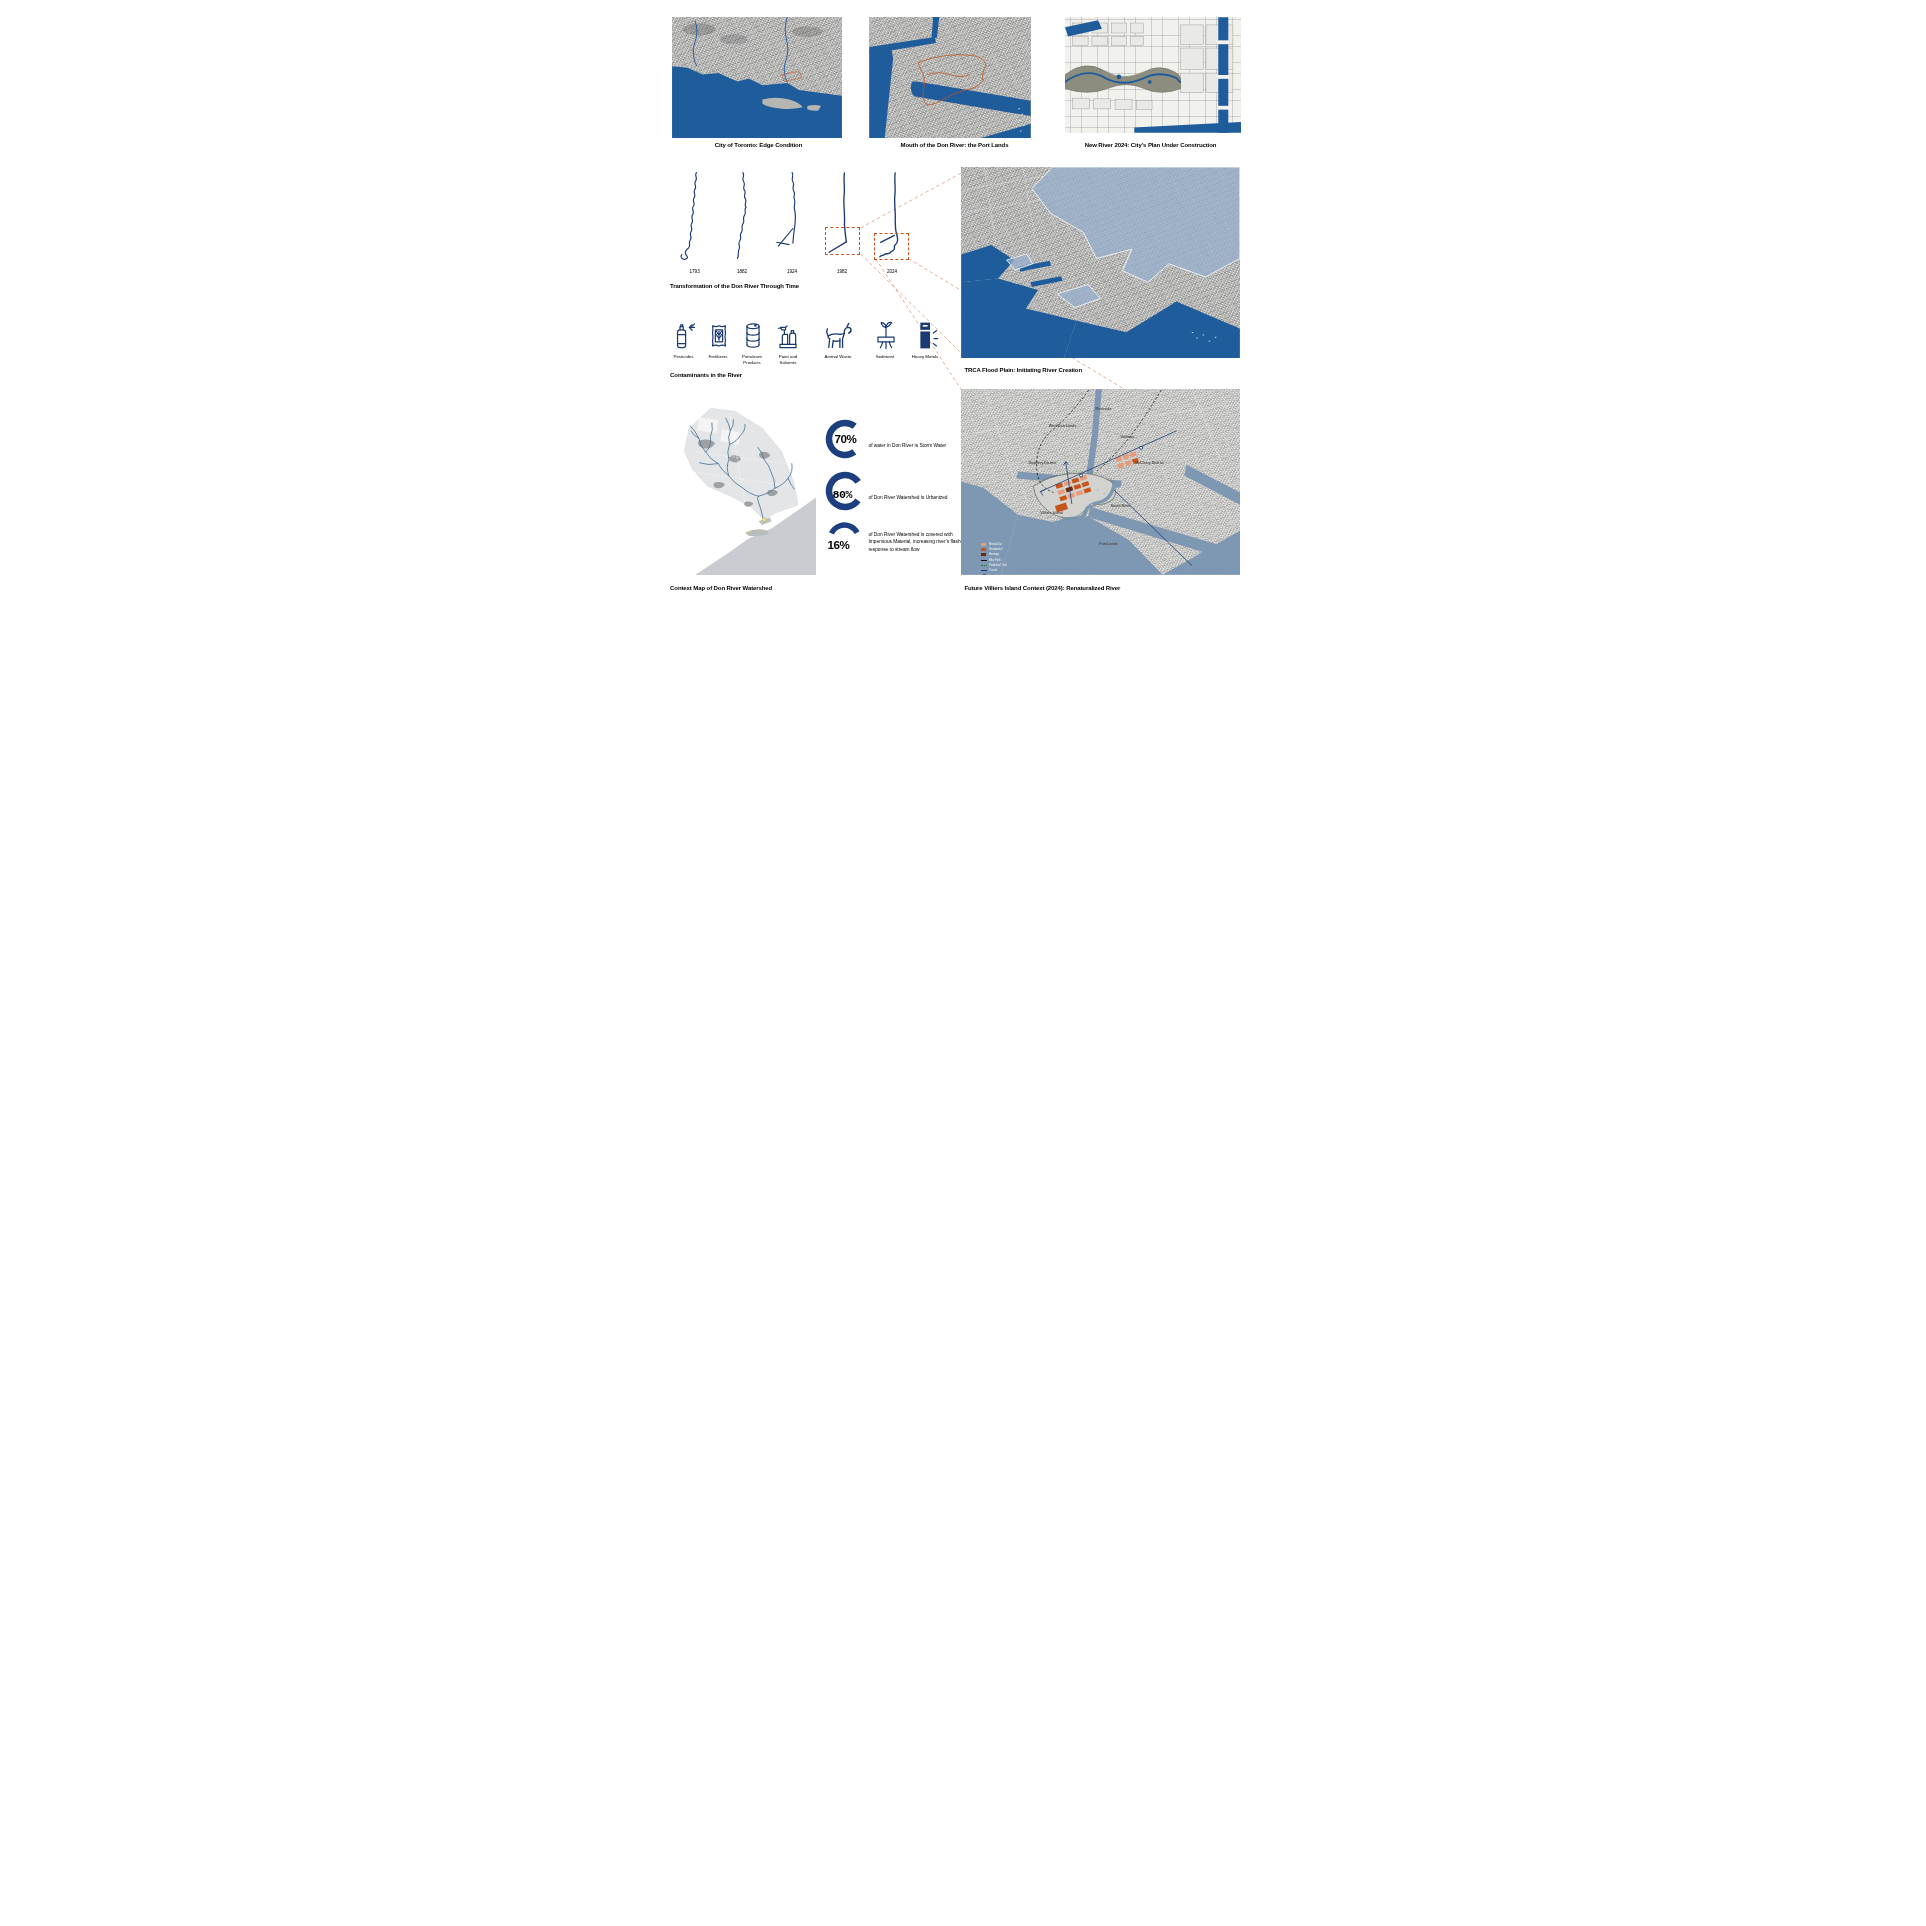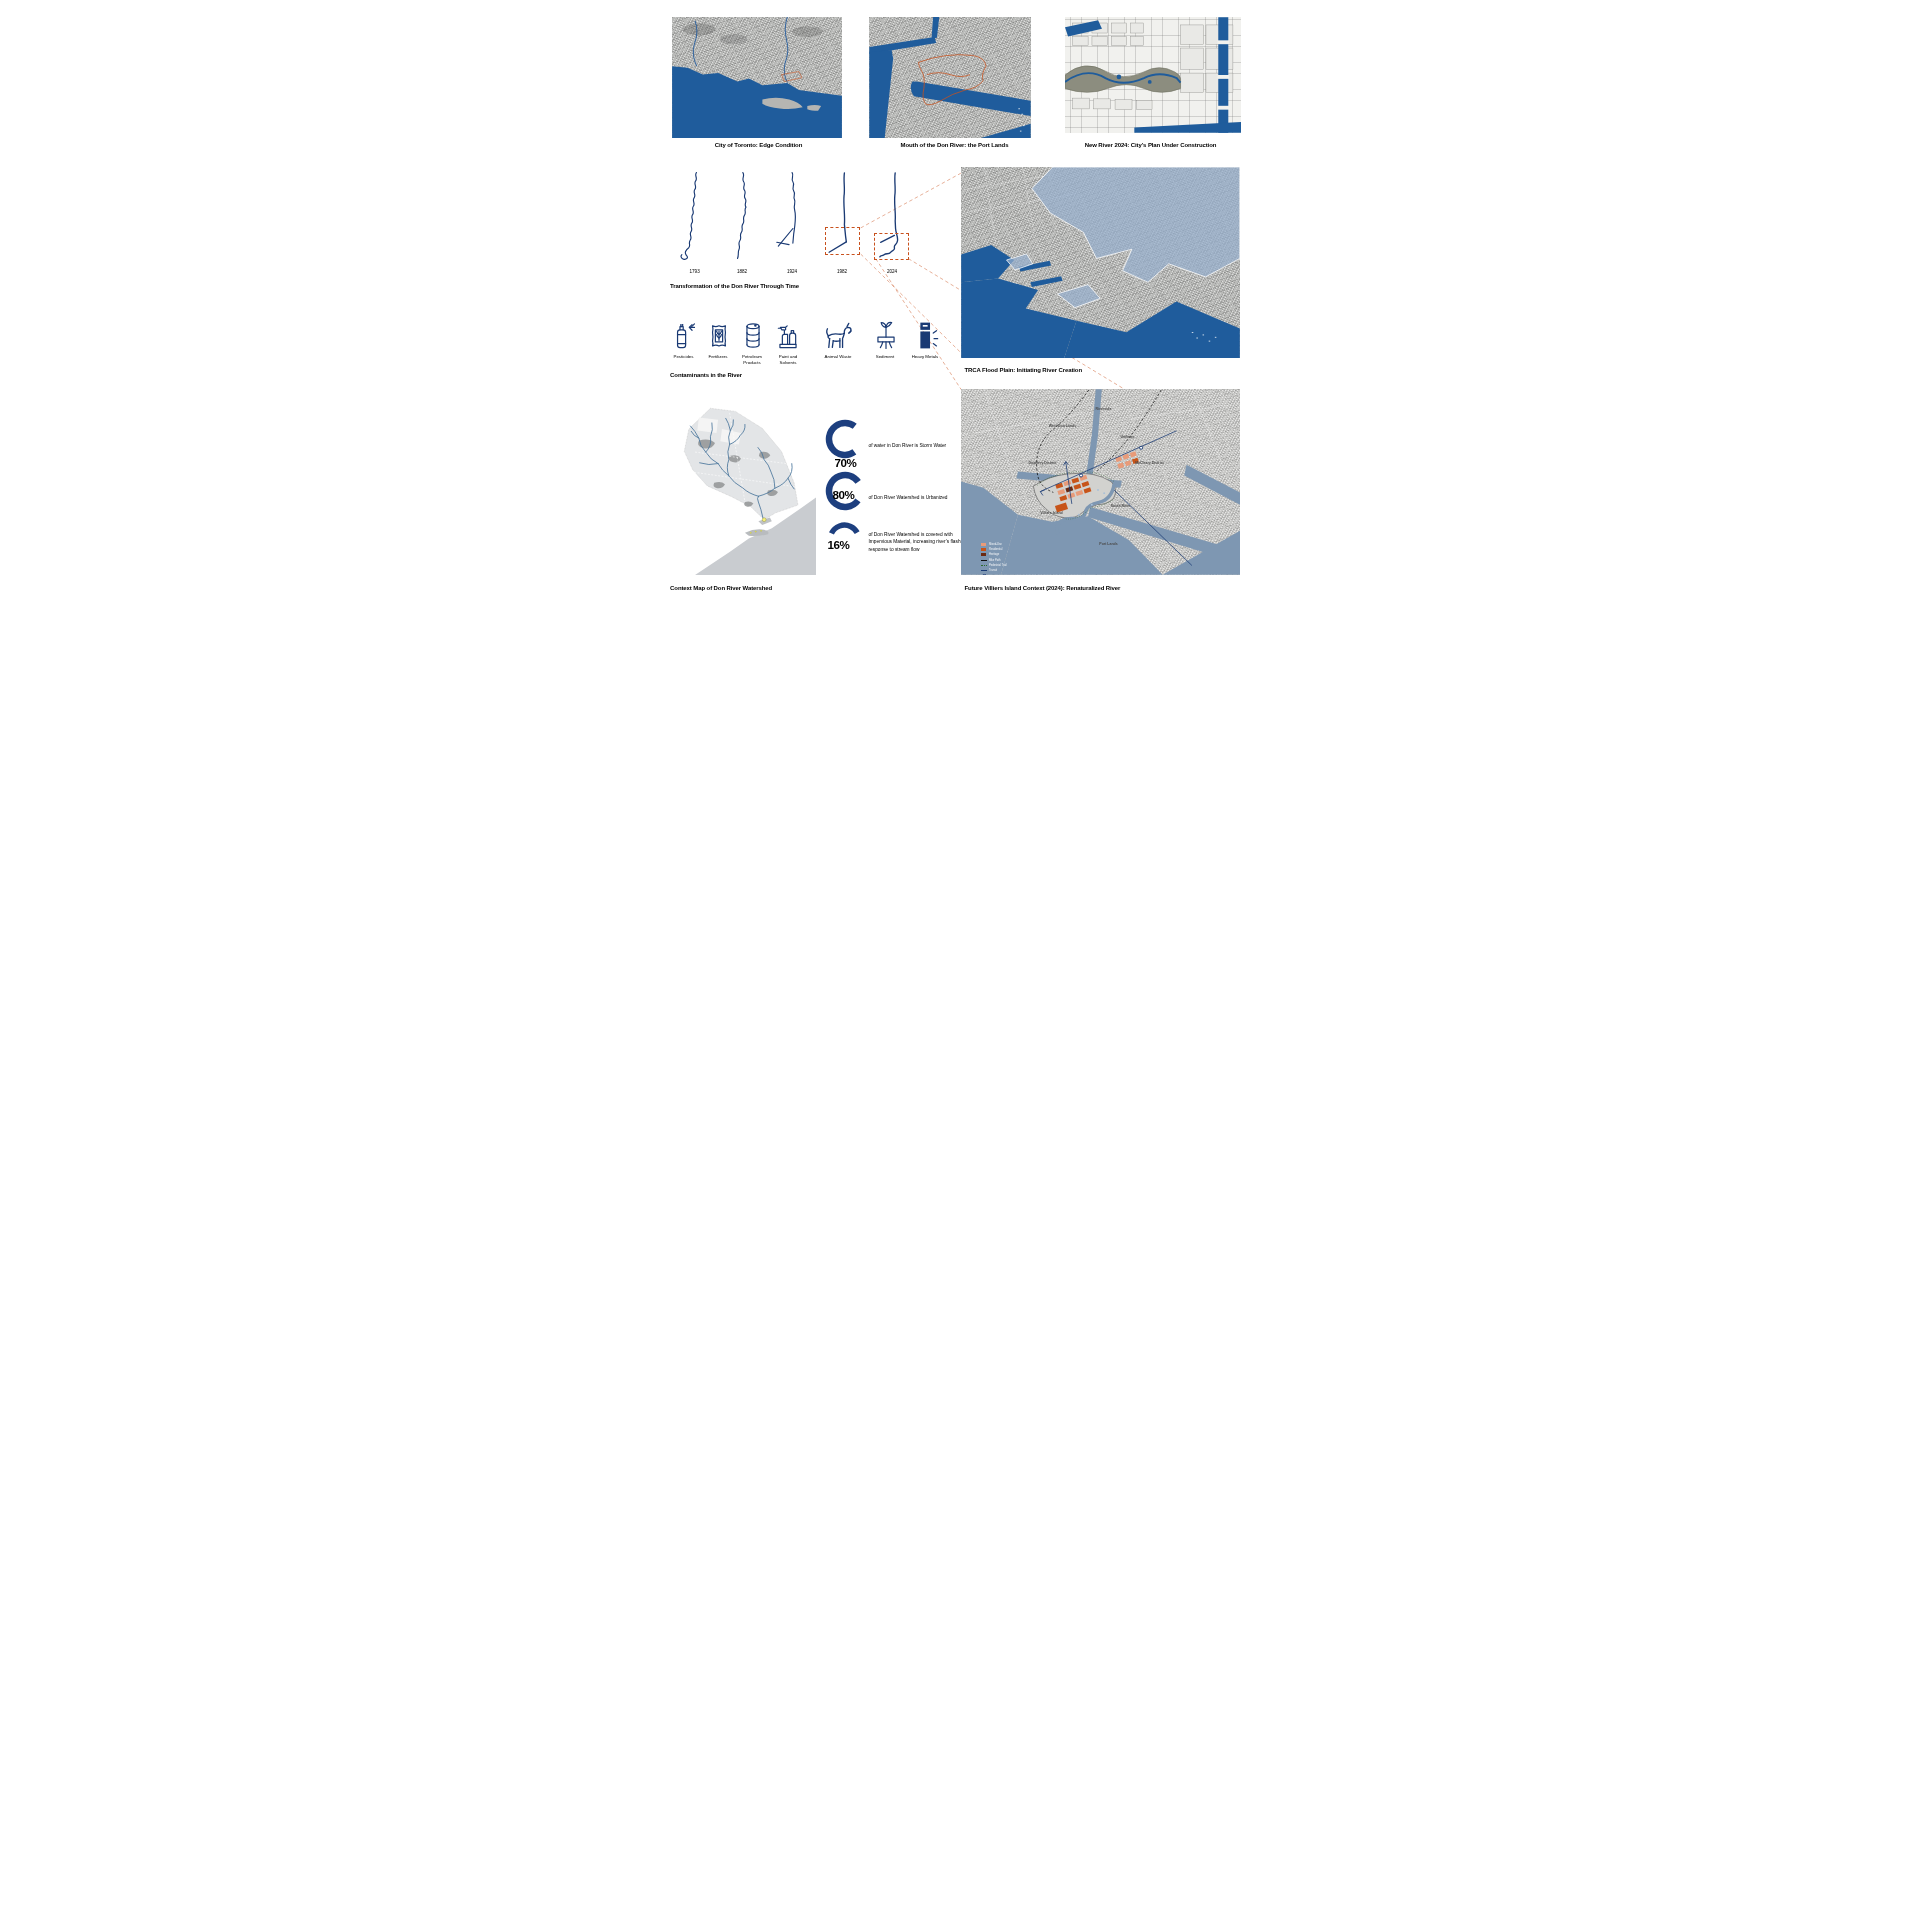--- a/index.html
+++ b/index.html
@@ -371,27 +371,27 @@
           <circle cx="232" cy="325" r="2"></circle>
         </g>
       <circle cx="240" cy="296" r="5" fill="#f5f07a" stroke="#8f8c45" stroke-width="1.2"></circle>
     </svg>
   </div>
   <div class="caption" style="left:9.6px;top:585px;">Context Map of Don River Watershed</div>
 
   <svg class="donut" style="left:164px;top:419px;" width="40" height="40" viewBox="0 0 105 105">
     <circle cx="52.5" cy="52.5" r="42" stroke-width="17" pathLength="100" transform="rotate(54 52.5 52.5)" stroke-dasharray="70 30"></circle>
   </svg>
-  <div class="statvalue" style="left:174px;top:456px;">70%</div>
+  <div class="statvalue" style="left:174px;top:432px;">70%</div>
   <div class="stattext" style="left:208px;top:442px;width:100px;">of water in Don River is Storm Water</div>
 
   <svg class="donut" style="left:164px;top:471px;" width="40" height="40" viewBox="0 0 105 105">
     <circle cx="52.5" cy="52.5" r="42" stroke-width="17" pathLength="100" transform="rotate(36 52.5 52.5)" stroke-dasharray="80 20"></circle>
   </svg>
-  <div class="statvalue" style="left:172px;top:488px;">80%</div>
+  <div class="statvalue" style="left:172px;top:488px;font-family:Liberation Mono, monospace;">80%</div>
   <div class="stattext" style="left:208px;top:494px;width:100px;">of Don River Watershed is Urbanized</div>
 
   <svg class="donut" style="left:165px;top:521px;" width="37" height="37" viewBox="0 0 95 95">
     <circle cx="47.5" cy="47.5" r="37" stroke-width="14" pathLength="100" transform="rotate(205 47.5 47.5)" stroke-dasharray="35 65"></circle>
   </svg>
   <div class="statvalue" style="left:167px;top:538px;">16%</div>
   <div class="stattext" style="left:208px;top:531px;width:94px;">of Don River Watershed is covered with Impervious Material, increasing river’s flash response to stream flow</div>
 
   <div class="map aerial-light" style="left:300px;top:389px;width:279px;height:186px;">
     <svg width="279" height="186" viewBox="0 0 725 482">

